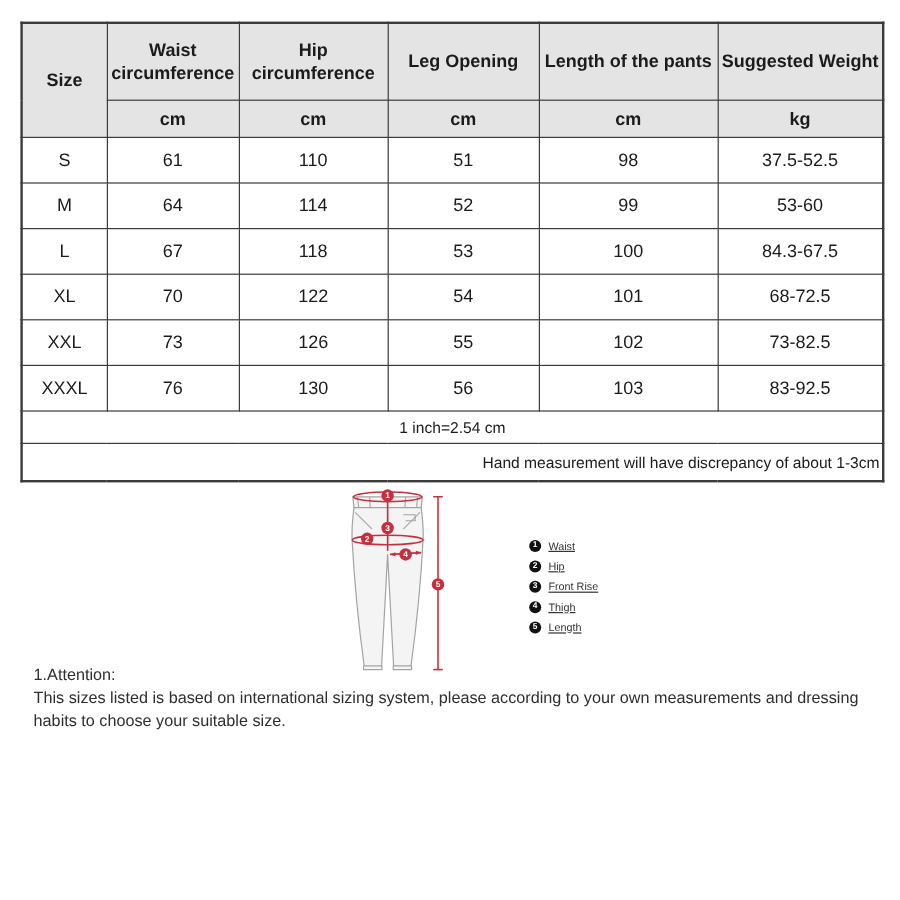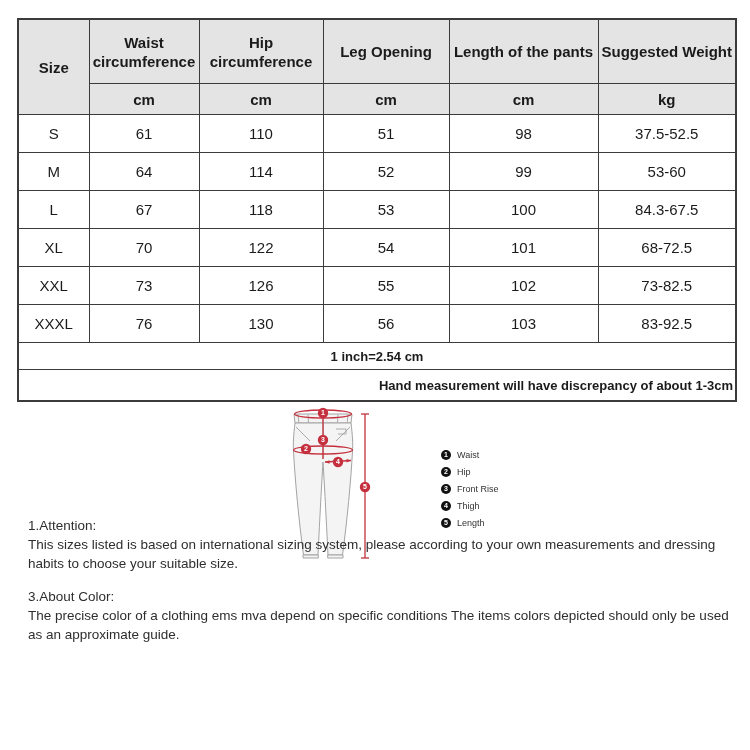--- a/index.html
+++ b/index.html
@@ -13,37 +13,37 @@
     border-collapse:collapse;table-layout:fixed;
     border:2px solid #3b3b3b;color:#1b1b1b;
   }
   .size-chart th,.size-chart td{
     border:1px solid #3b3b3b;text-align:center;vertical-align:middle;padding:0 2px;
   }
   .size-chart thead th{background:#e4e4e4;font-weight:bold;font-size:15px;line-height:19px;}
   .size-chart tr.hdr-main th{height:63px;}
   .size-chart tr.hdr-units th{height:30px;font-size:15px;margin-top:21px;}
   .size-chart tbody td{height:37px;font-size:15px;font-weight:normal;background:#ffffff;}
-  .size-chart tfoot td{background:#ffffff;font-weight:bold;font-size:13px;}
+  .size-chart tfoot td{background:#ffffff;font-weight:normal;font-size:13px;}
   .size-chart tfoot tr.note-1 td{height:26px;}
   .size-chart tfoot tr.note-2 td{height:30px;text-align:right;}
   
   .diagram{position:absolute;left:280px;top:402px;width:300px;height:160px;}
   .pants-svg{position:absolute;left:0;top:0;}
   .legend{position:absolute;left:161px;top:44px;}
   .legend-item{display:flex;align-items:center;height:17px;}
   .legend-dot{
     width:10px;height:10px;border-radius:50%;background:#111111;color:#ffffff;
     font-size:7px;font-weight:bold;display:flex;align-items:center;justify-content:center;
     margin-right:6px;flex:0 0 auto;
   }
-  .legend-label{font-size:9px;color:#333333;white-space:nowrap;}
+  .legend-label{font-size:9px;color:#333333;white-space:nowrap;text-decoration:underline;}
   
   .notes{
-    position:absolute;left:28px;top:516px;width:708px;
+    position:absolute;left:28px;top:553px;width:708px;
     font-size:13.5px;line-height:19px;color:#2e2e2e;
   }
   .section + .section{margin-top:14px;}
   .section-heading{white-space:pre;}
 </style>
 </head>
 <body>
 
 <table class="size-chart">
   <colgroup>
@@ -204,17 +204,13 @@
   </div>
 </div>
 
 <div class="notes">
   <div class="section">
     <div class="section-heading">1.Attention:</div>
     <div class="section-body">This sizes listed is based on international sizing system, please according to your own measurements and dressing habits to choose your suitable size.</div>
   </div>
   <div class="section">
   </div>
-  <div class="section">
-    <div class="section-heading">3.About Color:</div>
-    <div class="section-body">The precise color of a clothing ems mva depend on specific conditions The items colors depicted should only be  used as an approximate guide.</div>
-  </div>
 </div>
 
 </body></html>

